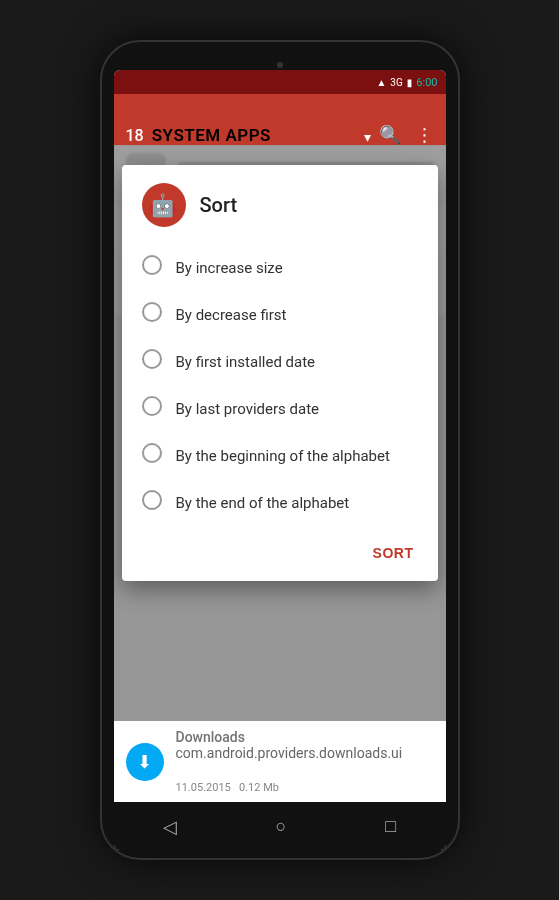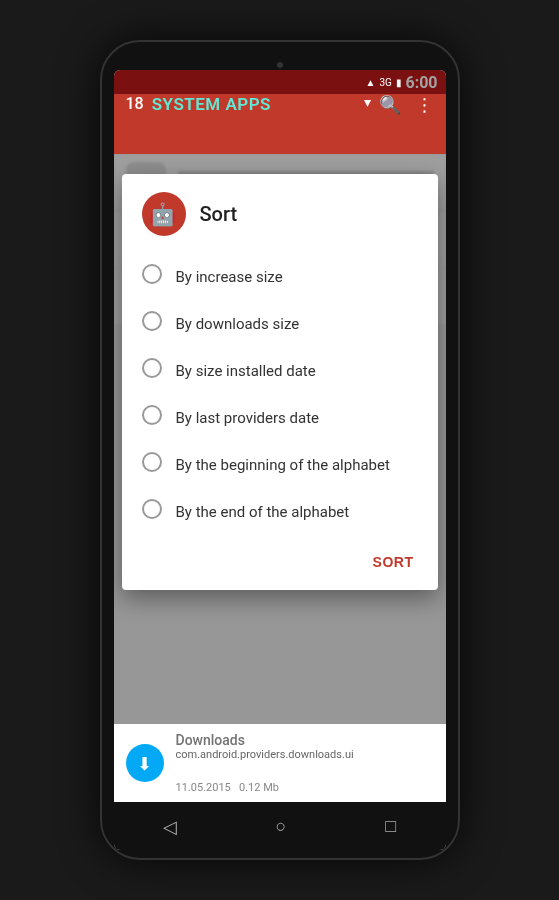--- a/index.html
+++ b/index.html
@@ -53,42 +53,42 @@
       color: white;
       font-size: 11px;
     }
 
     .wifi-icon, .signal-icon, .battery-icon {
       color: white;
       font-size: 10px;
     }
 
     .time {
-      color: #a3a3a3;
-      font-size: 16px;
-      font-weight: bold;
+      color: #14b8a6;
+      font-size: 11px;
+      font-weight: normal;
     }
 
     .app-bar {
       background: #c0392b;
-      height: 60px;
-      display: flex;
-      align-items: flex-start;
+      height: 51px;
+      display: flex;
+      align-items: flex-end;
       padding: 0 12px;
       gap: 8px;
     }
 
     .app-bar-count {
       color: white;
       font-size: 16px;
       font-weight: 500;
     }
 
     .app-bar-title {
-      color: #5eead4;
+      color: #000000;
       font-size: 17px;
       font-weight: 600;
       letter-spacing: 0.5px;
       flex: 1;
     }
 
     .dropdown-arrow {
       color: white;
       font-size: 14px;
     }
@@ -256,21 +256,21 @@
       display: flex;
       align-items: center;
       justify-content: center;
       color: white;
       font-size: 18px;
       flex-shrink: 0;
     }
 
     .bottom-bar-text { flex: 1; }
     .bottom-bar-name { font-size: 14px; font-weight: 500; color: #737373; }
-    .bottom-bar-pkg { font-size: 11px; color: #666; }
+    .bottom-bar-pkg { font-size: 14px; color: #666; }
     .bottom-bar-meta { font-size: 11px; color: #888; margin-top: 20px; }
 
     
     .nav-bar {
       background: #111;
       height: 48px;
       display: flex;
       align-items: center;
       justify-content: space-around;
     }
@@ -363,26 +363,26 @@
 
         <div class="dialog-options">
 
           <div class="radio-option">
             <div class="radio-circle"></div>
             <span class="radio-label">By increase size</span>
           </div>
 
           <div class="radio-option">
             <div class="radio-circle"></div>
-            <span class="radio-label">By downloads size</span>
-          </div>
-
-          <div class="radio-option">
-            <div class="radio-circle"></div>
-            <span class="radio-label">By size installed date</span>
+            <span class="radio-label">By decrease first</span>
+          </div>
+
+          <div class="radio-option">
+            <div class="radio-circle"></div>
+            <span class="radio-label">By first installed date</span>
           </div>
 
           <div class="radio-option">
             <div class="radio-circle"></div>
             <span class="radio-label">By last providers date</span>
           </div>
 
           <div class="radio-option">
             <div class="radio-circle"></div>
             <span class="radio-label">By the beginning of the alphabet</span>

